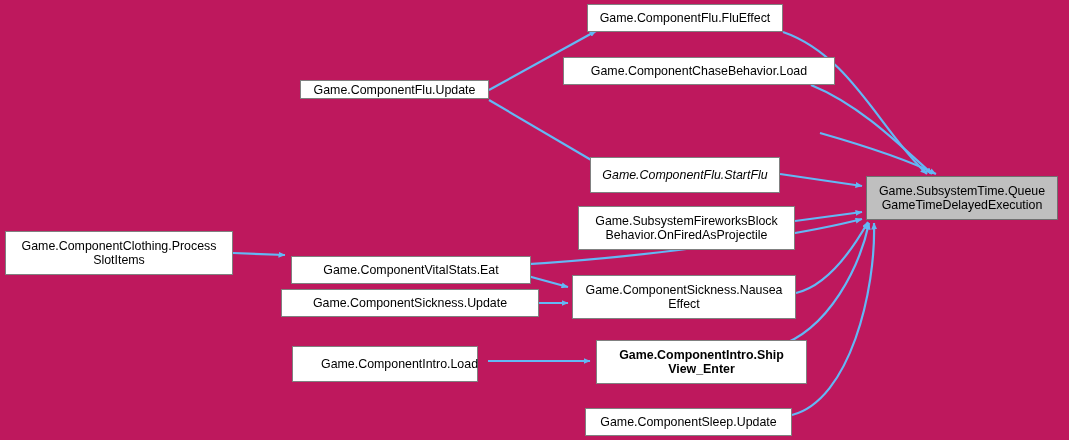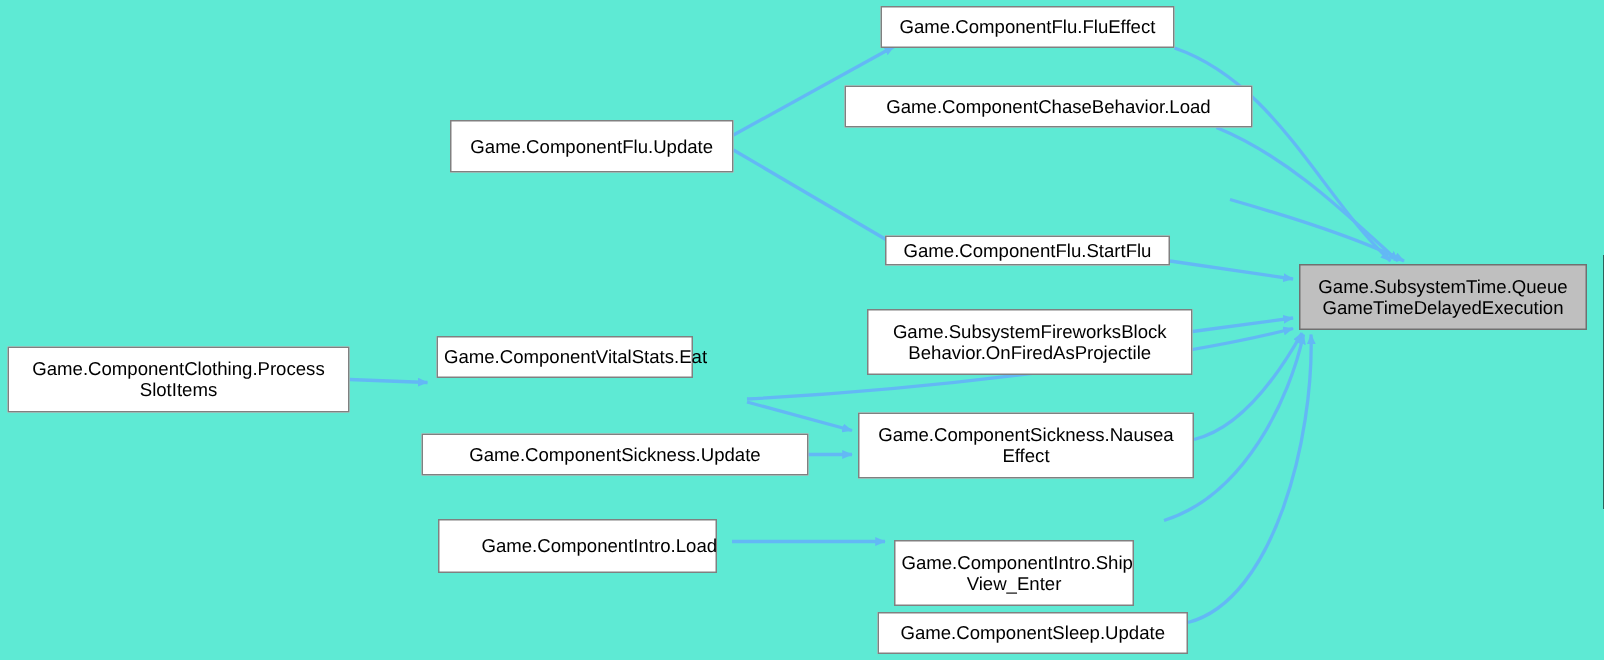--- a/index.html
+++ b/index.html
@@ -4,21 +4,21 @@
 <style>
   html, body {
     margin: 0;
     padding: 0;
     background: #000000;
   }
   #graph {
     position: relative;
     width: 1069px;
     height: 440px;
-    background: #5eead4;
+    background: #be185d;
     overflow: hidden;
     font-family: "Liberation Sans", sans-serif;
   }
   #edge-layer {
     position: absolute;
     left: 0;
     top: 0;
     width: 1069px;
     height: 440px;
     pointer-events: none;
@@ -69,29 +69,29 @@
       <path d="M 498 268 L 568 287" stroke="#63b8f5" stroke-width="2.2" fill="none" marker-end="url(#arrowhead)"></path>
       <path d="M 510 303 L 568 303" stroke="#63b8f5" stroke-width="2.2" fill="none" marker-end="url(#arrowhead)"></path>
       <path d="M 498 266 C 650 258 800 235 862 219" stroke="#63b8f5" stroke-width="2.2" fill="none" marker-end="url(#arrowhead)"></path>
       <path d="M 796 293 C 830 285 855 245 868 222" stroke="#63b8f5" stroke-width="2.2" fill="none" marker-end="url(#arrowhead)"></path>
       <path d="M 488 361 L 590 361" stroke="#63b8f5" stroke-width="2.2" fill="none" marker-end="url(#arrowhead)"></path>
       <path d="M 776 347 C 830 330 860 265 869 223" stroke="#63b8f5" stroke-width="2.2" fill="none" marker-end="url(#arrowhead)"></path>
       <path d="M 792 415 C 850 400 876 290 874 223" stroke="#63b8f5" stroke-width="2.2" fill="none" marker-end="url(#arrowhead)"></path>
     </svg>
 <div class="node" style="left: 587px; top: 4px; width: 196px; height: 28px;"><span class="node-label">Game.ComponentFlu.FluEffect</span></div>
     <div class="node" style="left: 563px; top: 57px; width: 272px; height: 28px;"><span class="node-label">Game.ComponentChaseBehavior.Load</span></div>
-    <div class="node" style="left: 300px; top: 80px; width: 189px; height: 35px; justify-content: flex-end;"><span class="node-label">Game.ComponentFlu.Update</span></div>
-    <div class="node" style="left: 590px; top: 157px; width: 190px; height: 20px;"><span class="node-label">Game.ComponentFlu.StartFlu</span></div>
+    <div class="node" style="left: 300px; top: 80px; width: 189px; height: 19px; justify-content: flex-end;"><span class="node-label">Game.ComponentFlu.Update</span></div>
+    <div class="node" style="left: 590px; top: 157px; width: 190px; height: 36px; font-style: italic;"><span class="node-label">Game.ComponentFlu.StartFlu</span></div>
     <div class="node current" style="left: 866px; top: 176px; width: 192px; height: 44px;"><span class="node-label">Game.SubsystemTime.Queue
 GameTimeDelayedExecution</span></div>
     <div class="node" style="left: 578px; top: 206px; width: 217px; height: 44px;"><span class="node-label">Game.SubsystemFireworksBlock
 Behavior.OnFiredAsProjectile</span></div>
     <div class="node" style="left: 5px; top: 231px; width: 228px; height: 44px;"><span class="node-label">Game.ComponentClothing.Process
 SlotItems</span></div>
-    <div class="node" style="left: 291px; top: 224px; width: 171px; height: 28px;"><span class="node-label">Game.ComponentVitalStats.Eat</span></div>
+    <div class="node" style="left: 291px; top: 256px; width: 240px; height: 28px;"><span class="node-label">Game.ComponentVitalStats.Eat</span></div>
     <div class="node" style="left: 281px; top: 289px; width: 258px; height: 28px;"><span class="node-label">Game.ComponentSickness.Update</span></div>
     <div class="node" style="left: 572px; top: 275px; width: 224px; height: 44px; justify-content: flex-end;"><span class="node-label">Game.ComponentSickness.Nausea
 Effect</span></div>
     <div class="node" style="left: 292px; top: 346px; width: 186px; height: 36px; padding-left: 28px;"><span class="node-label">Game.ComponentIntro.Load</span></div>
-    <div class="node" style="left: 596px; top: 360px; width: 160px; height: 44px;"><span class="node-label">Game.ComponentIntro.Ship
+    <div class="node" style="left: 596px; top: 340px; width: 211px; height: 44px; font-weight: bold;"><span class="node-label">Game.ComponentIntro.Ship
 View_Enter</span></div>
     <div class="node" style="left: 585px; top: 408px; width: 207px; height: 28px;"><span class="node-label">Game.ComponentSleep.Update</span></div>
   </div>
 
 </body></html>

